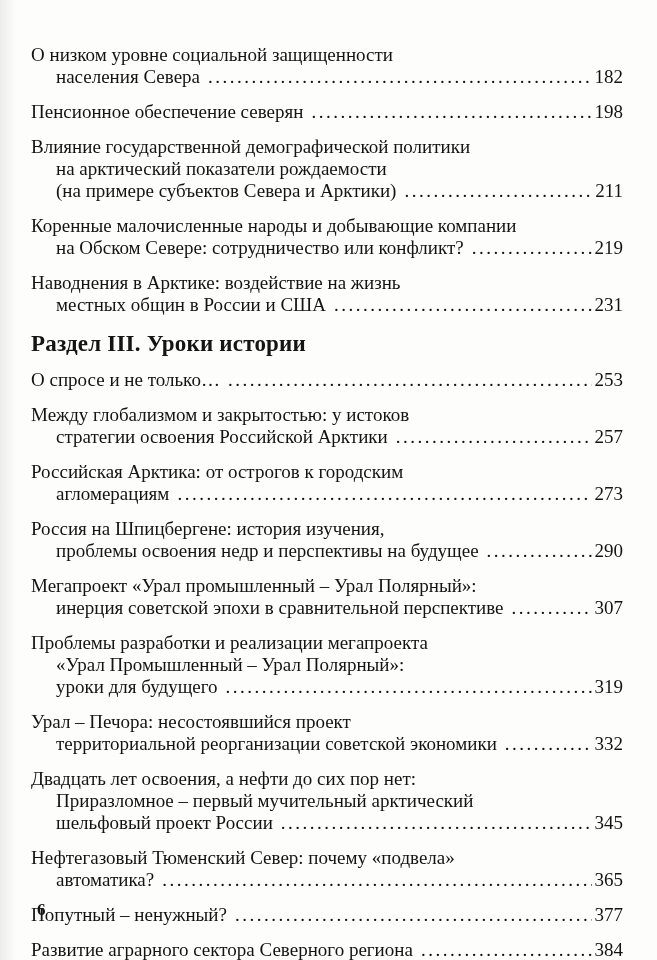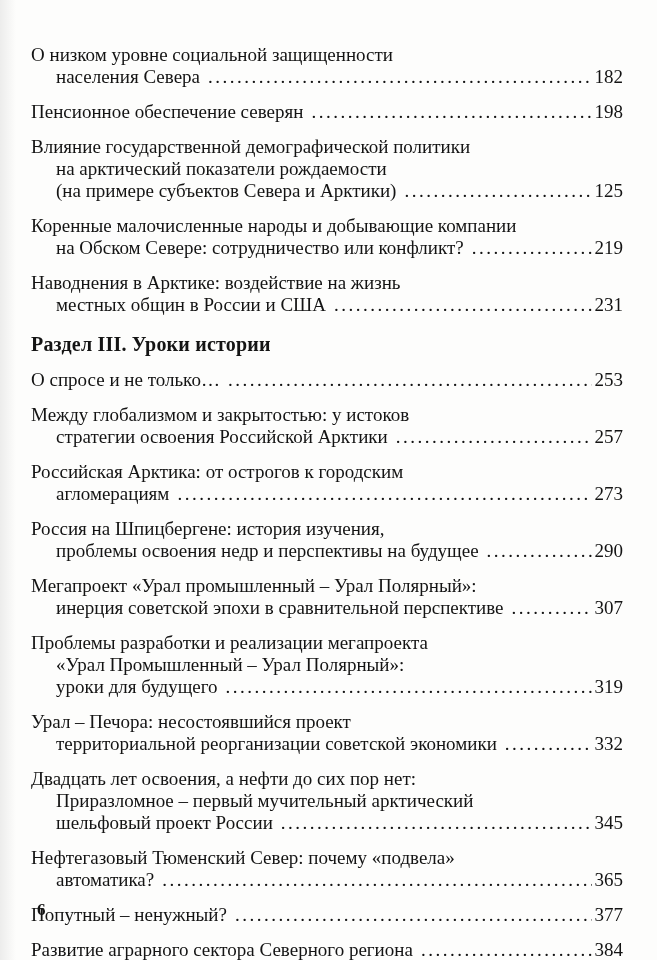--- a/index.html
+++ b/index.html
@@ -27,21 +27,21 @@
   }
 
   .page {
     padding: 31px 34px 0 31px;
   }
 
   .toc-section { display: block; }
 
   .section-heading {
     font-weight: bold;
-    font-size: 20px;
+    font-size: 23px;
     line-height: 24px;
     margin: 16px 0 13px 0;
     letter-spacing: 0.2px;
   }
 
   .entry {
     font-size: 19px;
     line-height: 22px;
     margin-bottom: 3px;
     margin-top: 13px;
@@ -106,21 +106,21 @@
             <span class="dots"></span>
             <span class="pagenum">198</span>
           </div>
         </div>
         <div class="entry">
           <div class="line"><span class="entry-text">Влияние государственной демографической политики</span></div>
           <div class="line cont"><span class="entry-text">на арктический показатели рождаемости</span></div>
           <div class="line cont last">
             <span class="entry-text">(на примере субъектов Севера и Арктики)</span>
             <span class="dots"></span>
-            <span class="pagenum">125</span>
+            <span class="pagenum">211</span>
           </div>
         </div>
         <div class="entry">
           <div class="line"><span class="entry-text">Коренные малочисленные народы и добывающие компании</span></div>
           <div class="line cont last">
             <span class="entry-text">на Обском Севере: сотрудничество или конфликт?</span>
             <span class="dots"></span>
             <span class="pagenum">219</span>
           </div>
         </div>

